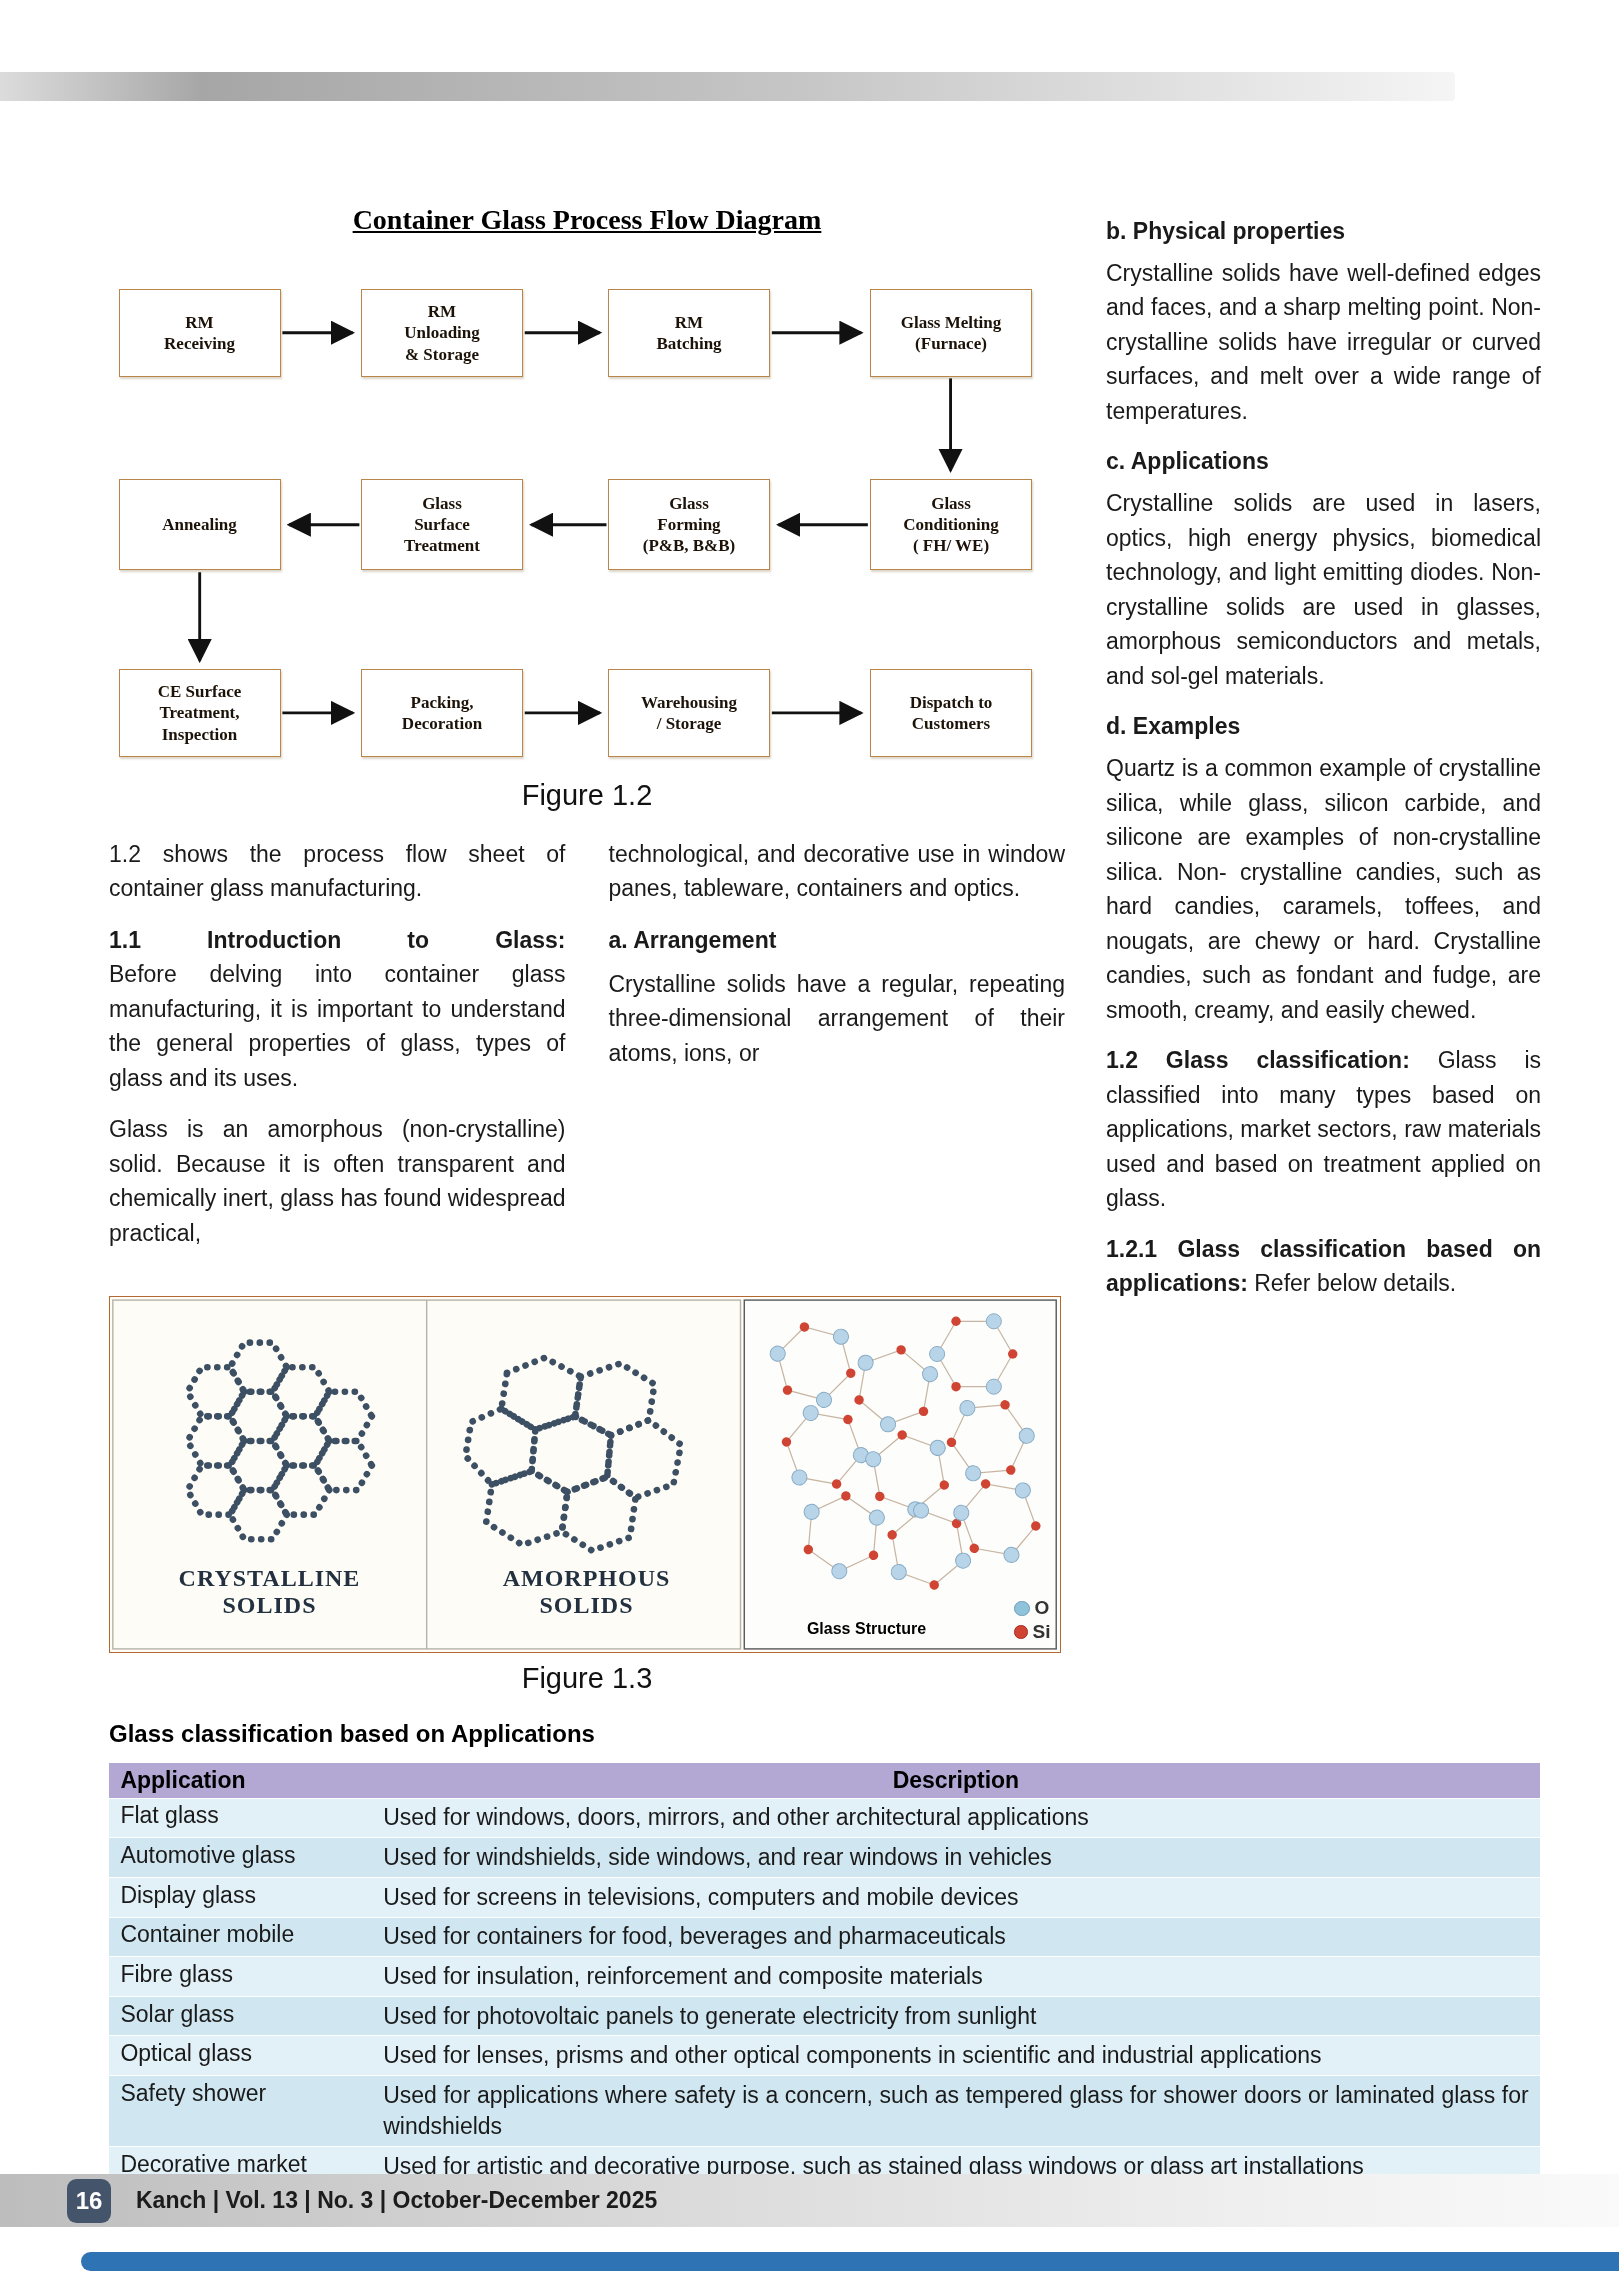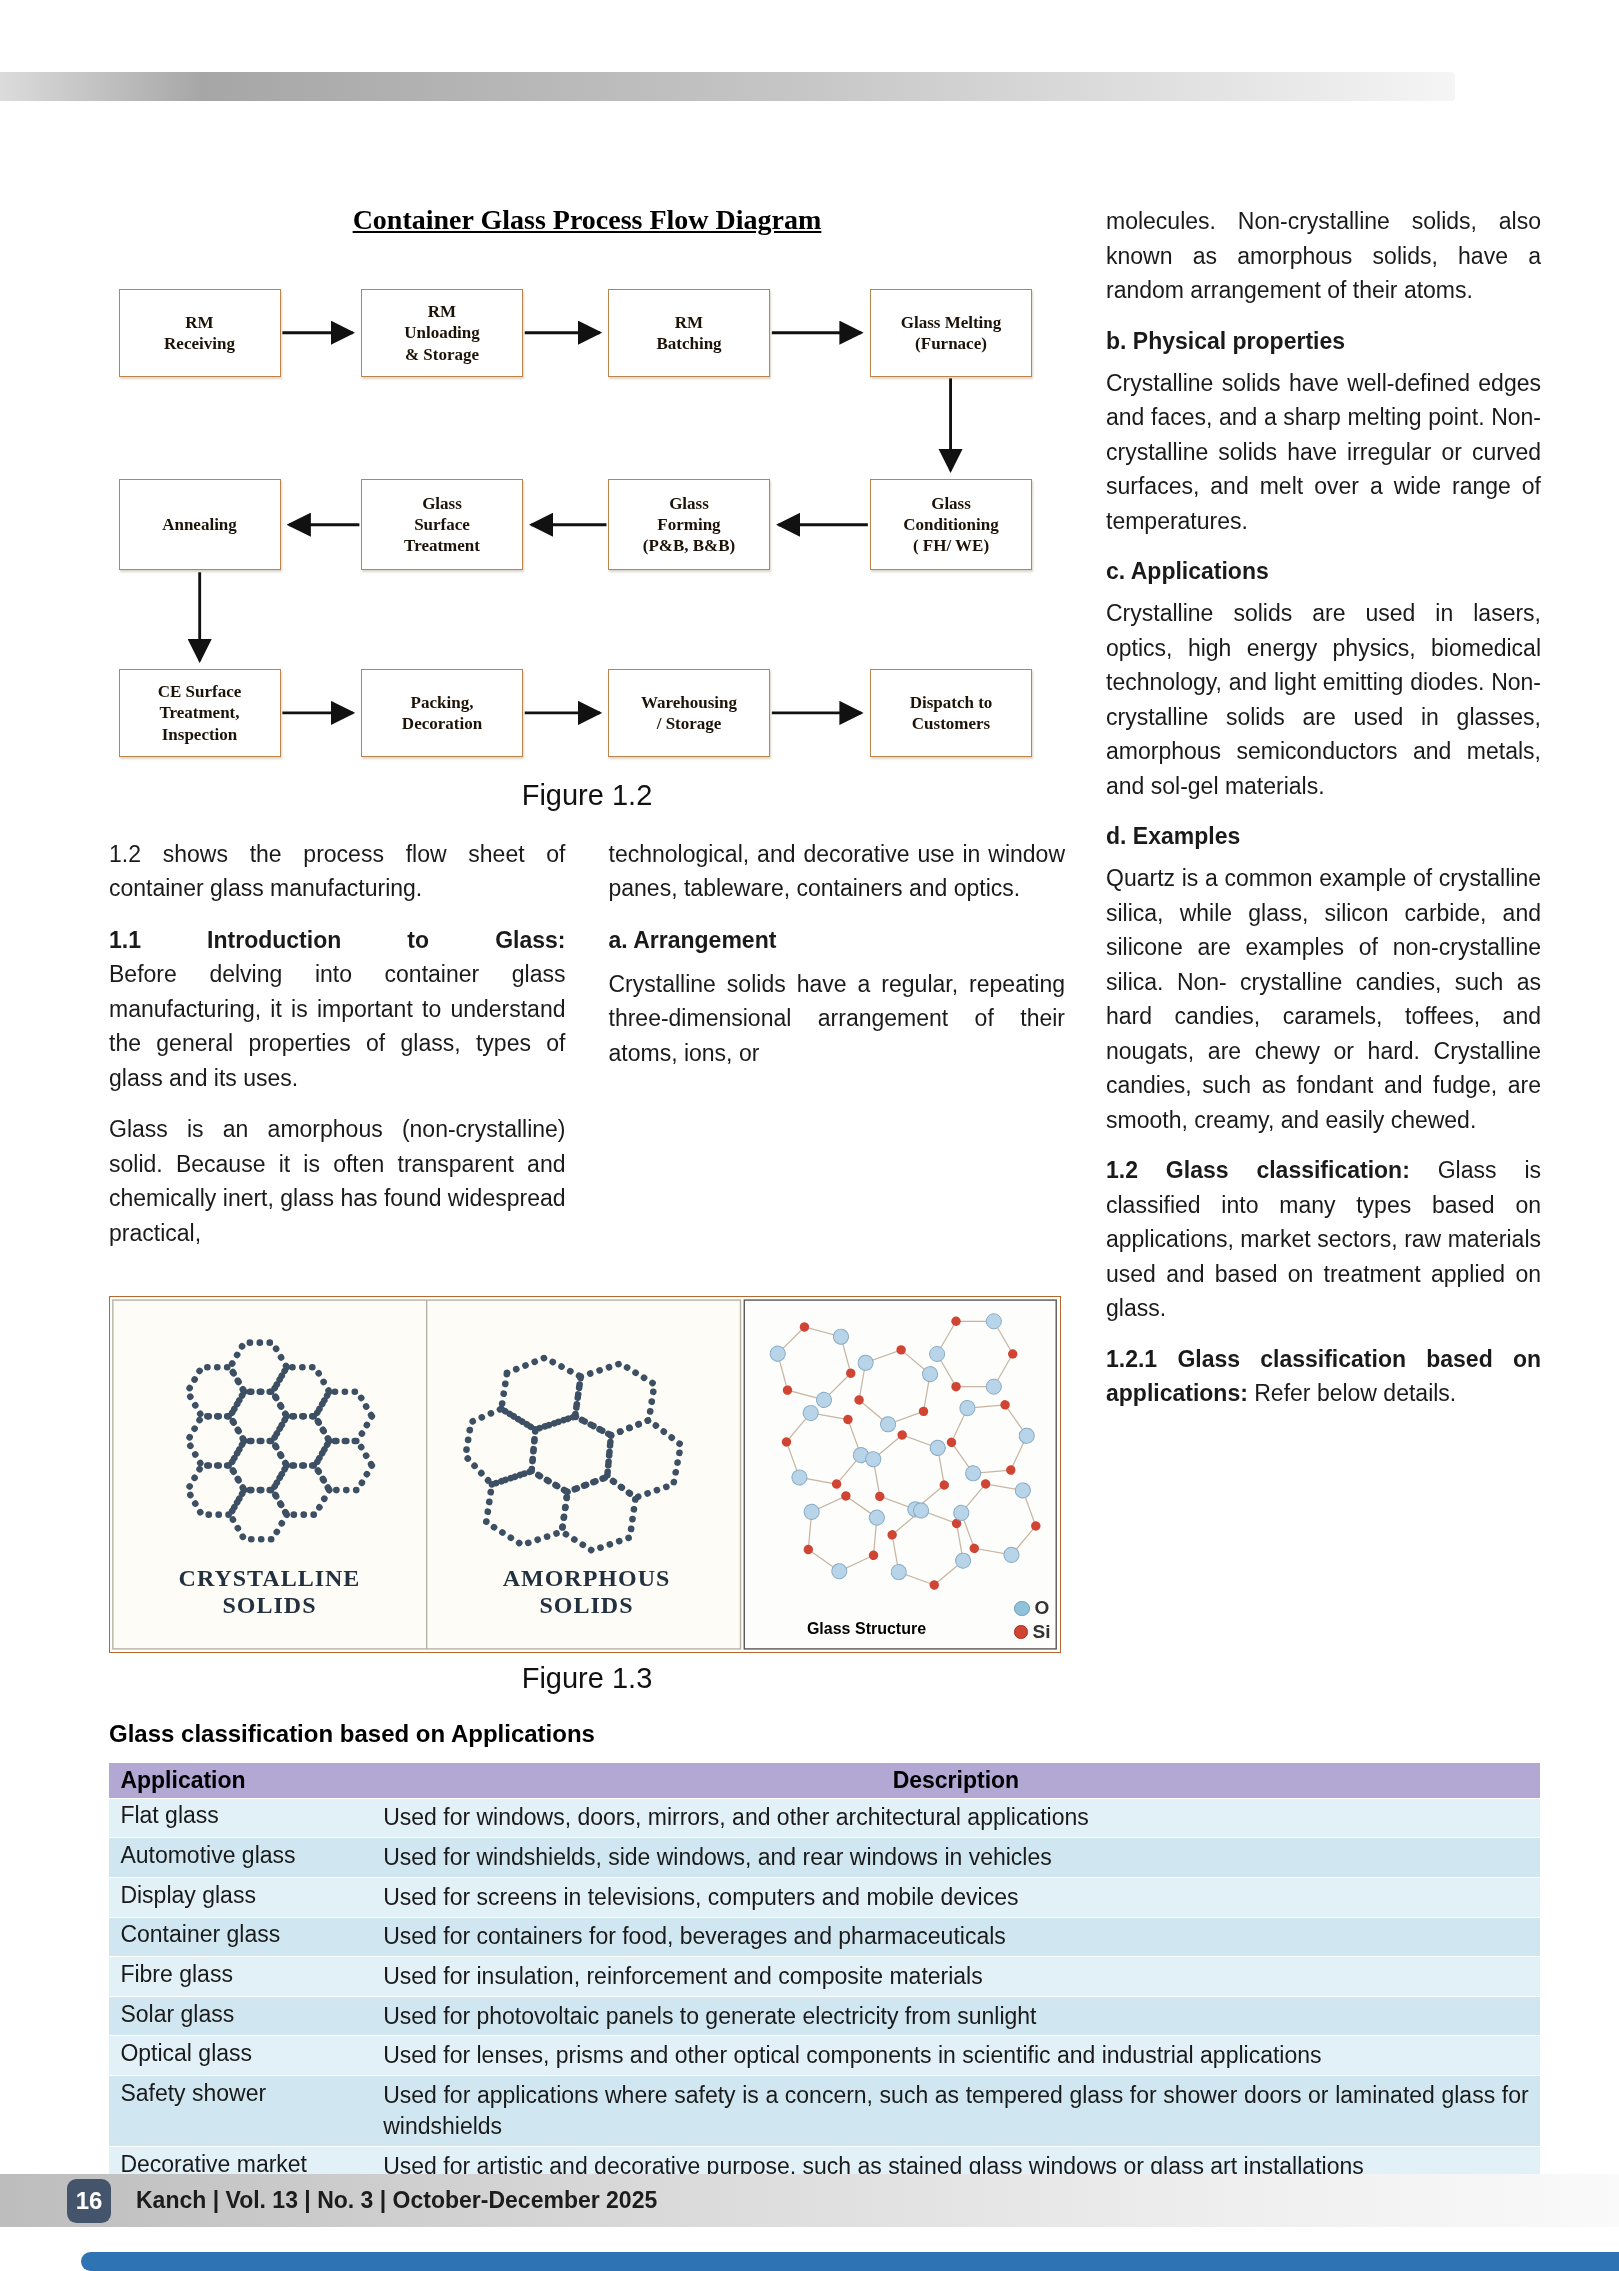--- a/index.html
+++ b/index.html
@@ -250,21 +250,20 @@
           <div class="leg-row">
               <span class="dot dot-si"></span>
               <span>Si</span>
             </div>
         </div>
       </div>
       <div class="fig-caption">Figure 1.3</div>
     </div>
 
     <div class="right-part">
-      <p>molecules. Non-crystalline solids, also known as amorphous solids, have a random arrangement of their atoms.</p>
       <p class="bold-head">b. Physical properties</p>
       <p>Crystalline solids have well-defined edges and faces, and a sharp melting point. Non- crystalline solids have irregular or curved surfaces, and melt over a wide range of temperatures.</p>
       <p class="bold-head">c. Applications</p>
       <p>Crystalline solids are used in lasers, optics, high energy physics, biomedical technology, and light emitting diodes. Non-crystalline solids are used in glasses, amorphous semiconductors and metals, and sol-gel materials.</p>
       <p class="bold-head">d. Examples</p>
       <p>Quartz is a common example of crystalline silica, while glass, silicon carbide, and silicone are examples of non-crystalline silica. Non- crystalline candies, such as hard candies, caramels, toffees, and nougats, are chewy or hard. Crystalline candies, such as fondant and fudge, are smooth, creamy, and easily chewed.</p>
       <p><b>1.2 Glass classification:</b> <span>Glass is classified into many types based on applications, market sectors, raw materials used and based on treatment applied on glass.</span></p>
       <p><b>1.2.1 Glass classification based on applications:</b> <span>Refer below details.</span></p>
     </div>
   </div>
@@ -289,21 +288,21 @@
           </tr>
         <tr>
             <td class="app">Automotive glass</td>
             <td class="desc">Used for windshields, side windows, and rear windows in vehicles</td>
           </tr>
         <tr>
             <td class="app">Display glass</td>
             <td class="desc">Used for screens in televisions, computers and mobile devices</td>
           </tr>
         <tr>
-            <td class="app">Container glass</td>
+            <td class="app">Container mobile</td>
             <td class="desc">Used for containers for food, beverages and pharmaceuticals</td>
           </tr>
         <tr>
             <td class="app">Fibre glass</td>
             <td class="desc">Used for insulation, reinforcement and composite materials</td>
           </tr>
         <tr>
             <td class="app">Solar glass</td>
             <td class="desc">Used for photovoltaic panels to generate electricity from sunlight</td>
           </tr>

